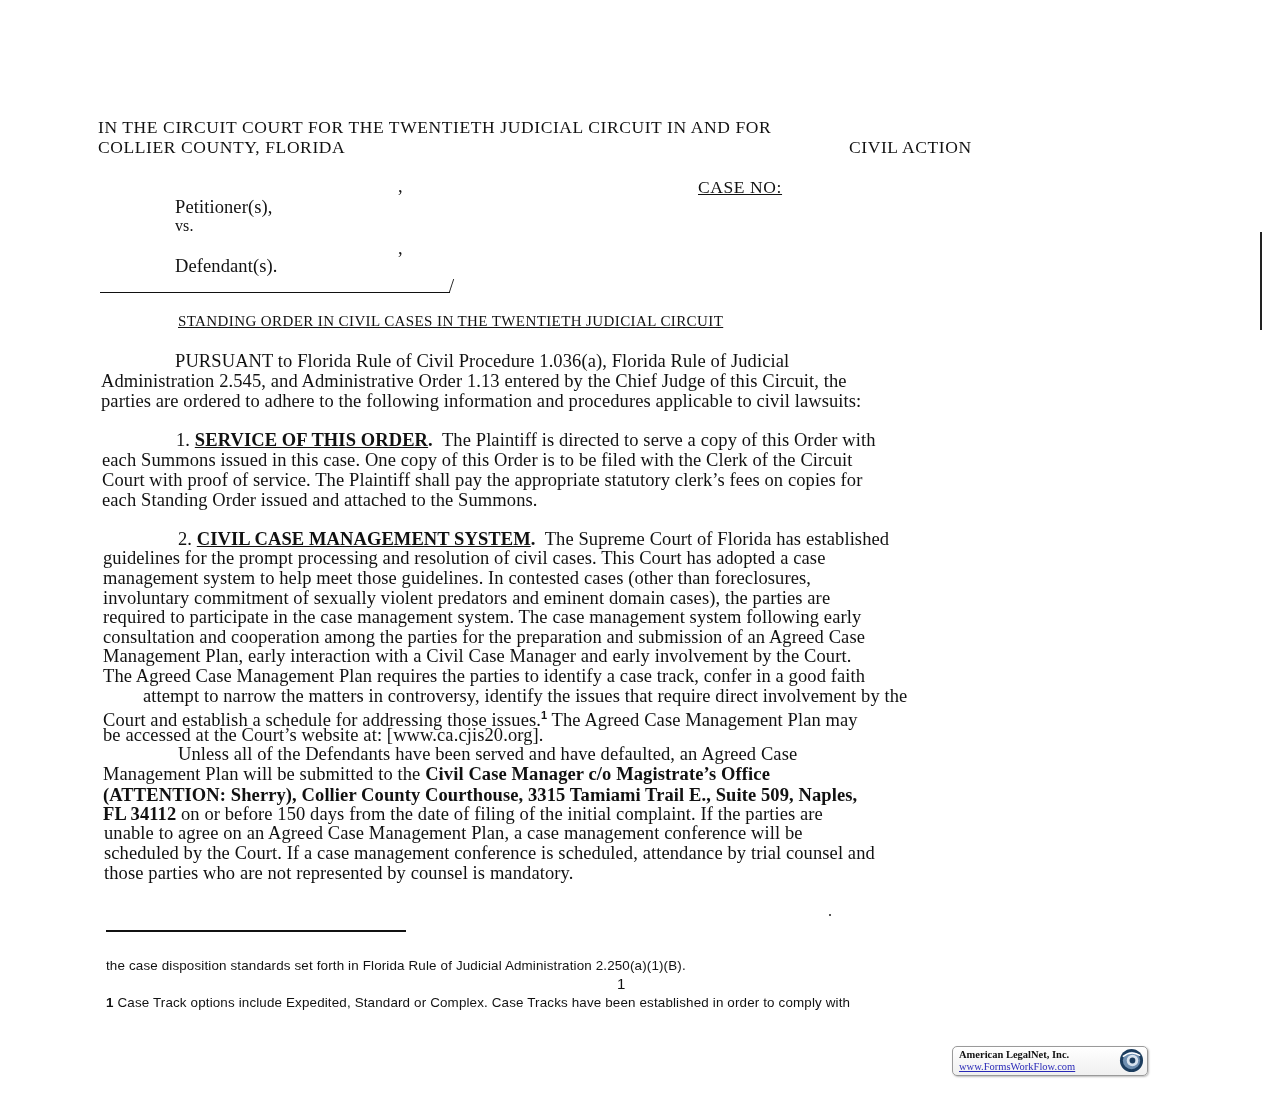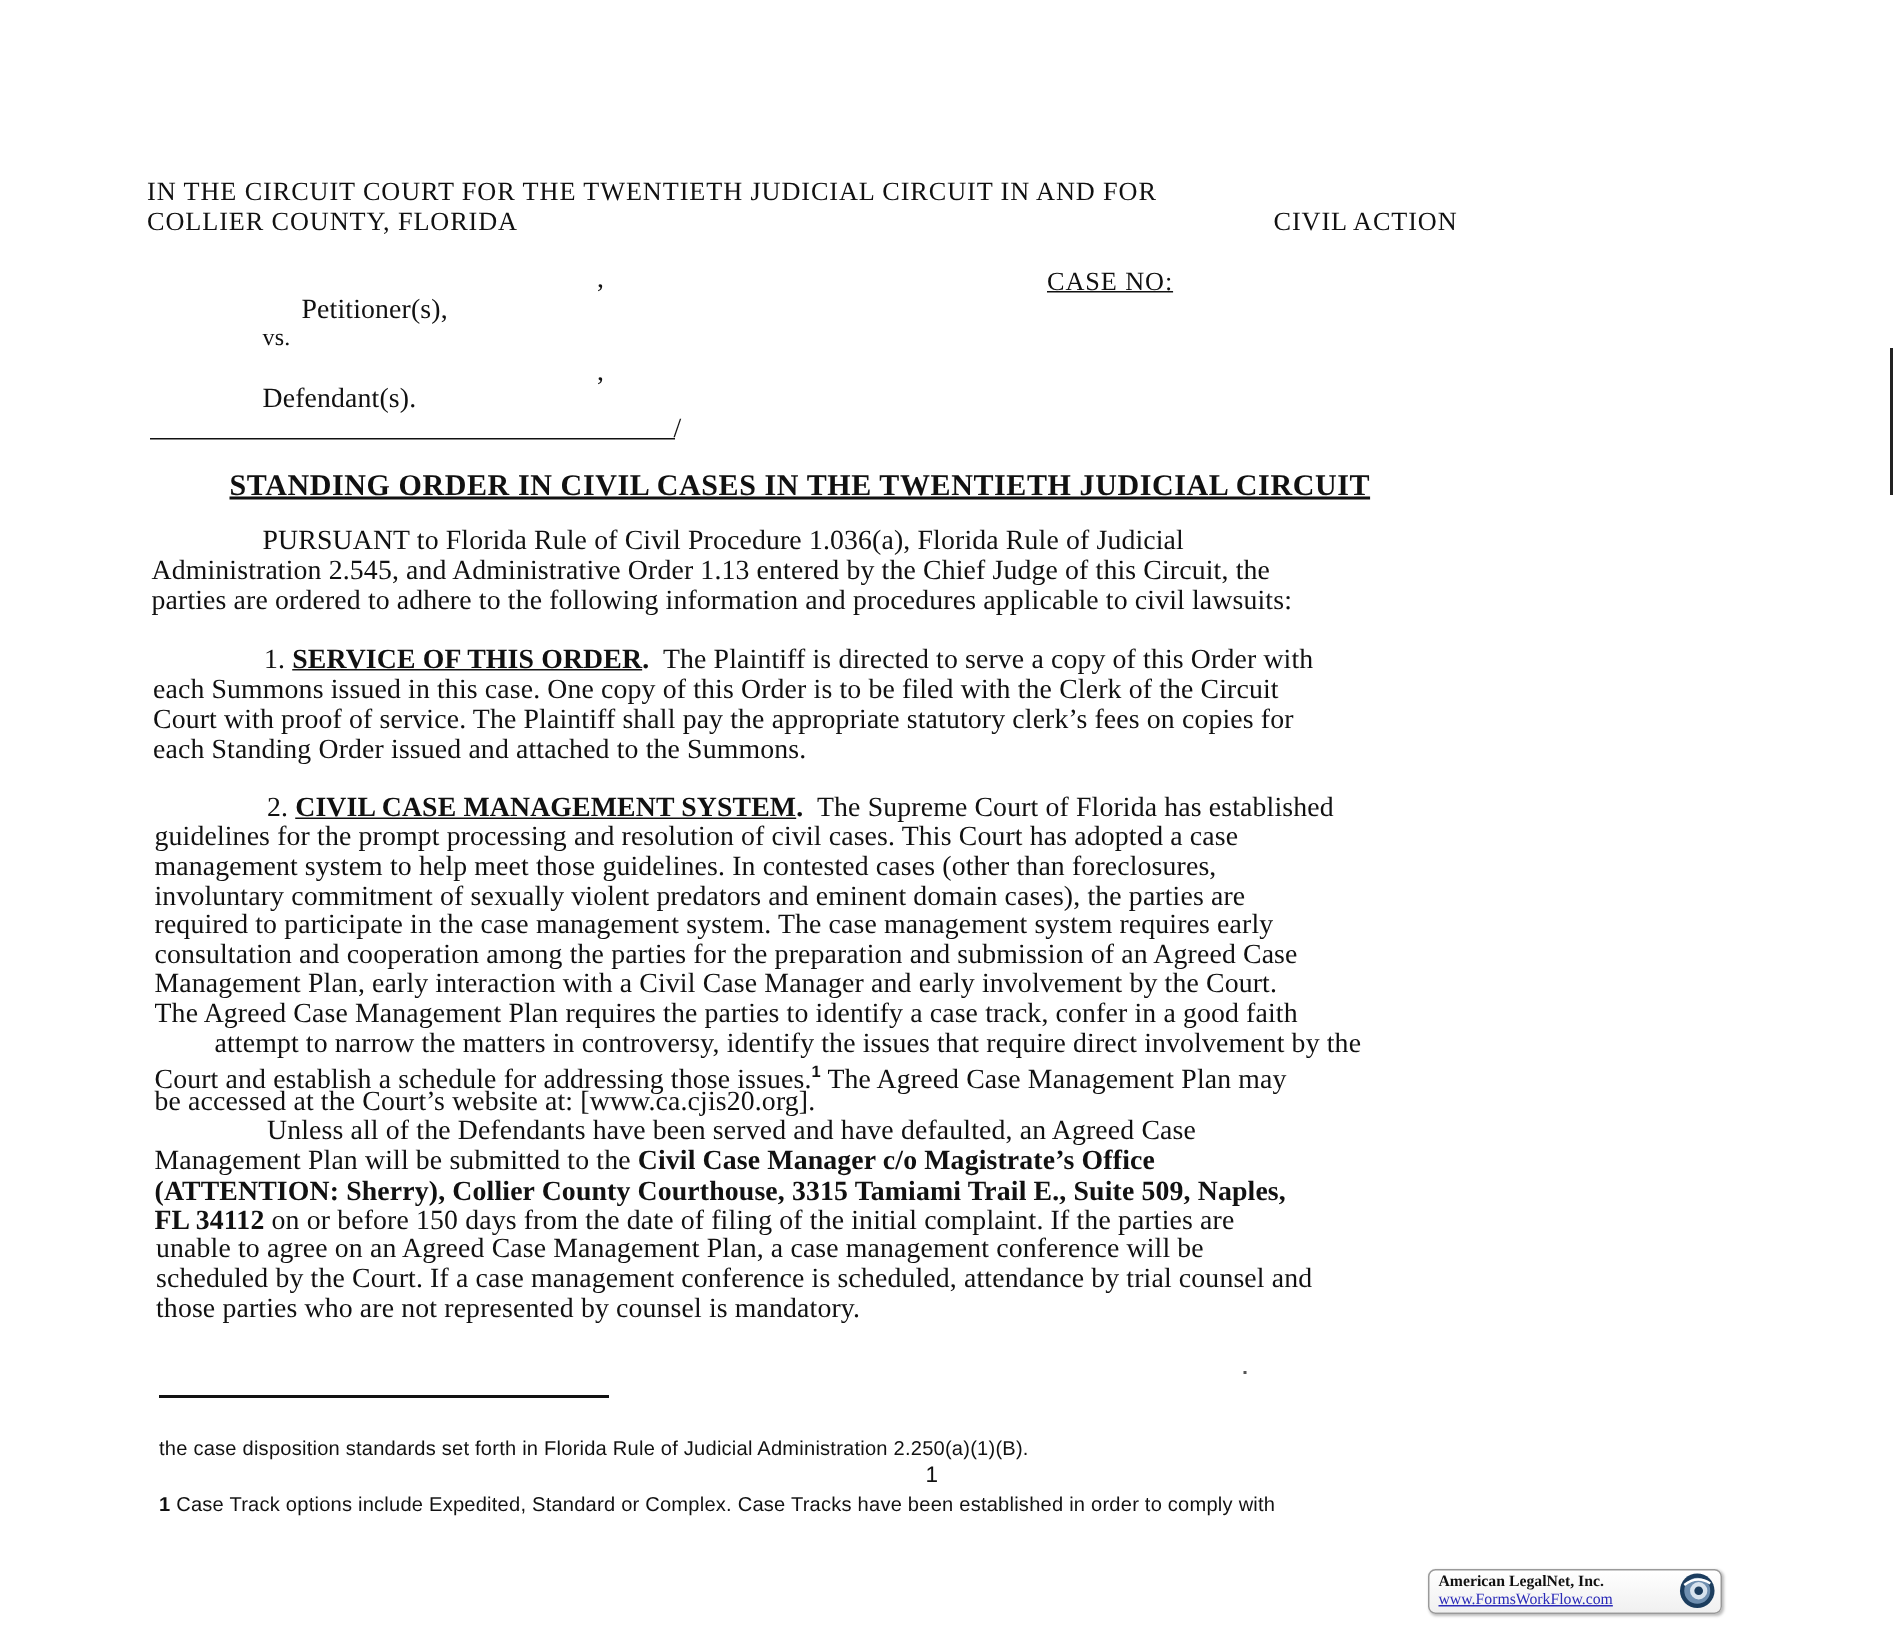--- a/index.html
+++ b/index.html
@@ -12,24 +12,25 @@
       height: 1093px;
       position: relative;
       overflow: hidden;
       font-family: "Liberation Serif", "DejaVu Serif", serif;
       color: #111;
     }
     .abs { position: absolute; white-space: nowrap; }
     .serif { font-family: "Liberation Serif", "DejaVu Serif", serif; font-size: 18.5px; letter-spacing: 0.1px; }
     .caption { font-size: 17.5px; letter-spacing: 0.6px; }
     .heading {
-      font-weight: bold;
+      font-weight: normal;
       text-decoration: underline;
-      font-size: 20px;
+      font-size: 15px;
       letter-spacing: 0.4px;
+      margin-left: 25px;
     }
     .para-line { font-size: 18.5px; line-height: 19.6px; }
     .bold { font-weight: bold; }
     .ul { text-decoration: underline; font-weight: bold; }
     .footnote {
       font-family: "Liberation Sans", "DejaVu Sans", sans-serif;
       font-size: 13.4px;
       letter-spacing: 0.15px;
     }
     .rule { position: absolute; background: #111; height: 1px; }
@@ -63,21 +64,21 @@
   </style>
 </head>
 <body>
 
 <div class="abs serif caption" style="left:98px; top:117px;">IN THE CIRCUIT COURT FOR THE TWENTIETH JUDICIAL CIRCUIT IN AND FOR</div>
 <div class="abs serif caption" style="left:98px; top:137px;">COLLIER COUNTY, FLORIDA</div>
 <div class="abs serif caption" style="left:849px; top:137px;">CIVIL ACTION</div>
 
 <div class="abs serif" style="left:398px; top:176px;">,</div>
 <div class="abs serif caption" style="left:698px; top:177px;text-decoration:underline;">CASE NO:</div>
-<div class="abs serif" style="left:175px; top:197px;margin-left:26px;">Petitioner(s),</div>
+<div class="abs serif" style="left:175px; top:197px;">Petitioner(s),</div>
 <div class="abs serif" style="left:175px; top:217px; font-size:16px;">vs.</div>
 <div class="abs serif" style="left:398px; top:238px;">,</div>
 <div class="abs serif" style="left:175px; top:256px;">Defendant(s).</div>
 
 <div class="rule" style="left:100px; top:292px; width:350px;"></div>
 <div class="abs serif" style="left:449px; top:276px;">/</div>
 
 <div class="abs serif heading" style="left:153px; top:313px;">STANDING ORDER IN CIVIL CASES IN THE TWENTIETH JUDICIAL CIRCUIT</div>
 
 <div class="abs serif para-line" style="left:175px; top:352px;">PURSUANT to Florida Rule of Civil Procedure 1.036(a), Florida Rule of Judicial</div>
@@ -94,21 +95,21 @@
 <div class="abs serif para-line" style="left:102px; top:491px;">each Standing Order issued and attached to the Summons.</div>
 
 <div class="abs serif para-line" style="left:178px; top:530px;">
   <span>2.</span>
   <span class="ul">CIVIL CASE MANAGEMENT SYSTEM</span><span class="bold">.</span>&nbsp;
   <span>The Supreme Court of Florida has established</span>
 </div>
 <div class="abs serif para-line" style="left:103px; top:549px;">guidelines for the prompt processing and resolution of civil cases.  This Court has adopted a case</div>
 <div class="abs serif para-line" style="left:103px; top:569px;">management system to help meet those guidelines.  In contested cases (other than foreclosures,</div>
 <div class="abs serif para-line" style="left:103px; top:589px;">involuntary commitment of sexually violent predators and eminent domain cases), the parties are</div>
-<div class="abs serif para-line" style="left:103px; top:608px;">required to participate in the case management system.  The case management system requires early</div>
+<div class="abs serif para-line" style="left:103px; top:608px;">required to participate in the case management system.  The case management system following early</div>
 <div class="abs serif para-line" style="left:103px; top:628px;">consultation and cooperation among the parties for the preparation and submission of an Agreed Case</div>
 <div class="abs serif para-line" style="left:103px; top:647px;">Management Plan, early interaction with a Civil Case Manager and early involvement by the Court.</div>
 <div class="abs serif para-line" style="left:103px; top:667px;">The Agreed Case Management Plan requires the parties to identify a case track, confer in a good faith</div>
 <div class="abs serif para-line" style="left:103px; top:687px;margin-left:40px;">attempt to narrow the matters in controversy, identify the issues that require direct involvement by the</div>
 <div class="abs serif para-line" style="left:103px; top:706px;">
   <span>Court and establish a schedule for addressing those issues.</span><sup style="font-size:11px; font-weight:bold; font-family:'Liberation Sans',sans-serif;">1</sup><span> The Agreed Case Management Plan may</span>
 </div>
 <div class="abs serif para-line" style="left:103px; top:726px;">be accessed at the Court’s website at: [www.ca.cjis20.org].</div>
 
 <div class="abs serif para-line" style="left:178px; top:745px;">Unless all of the Defendants have been served and have defaulted, an Agreed Case</div>

